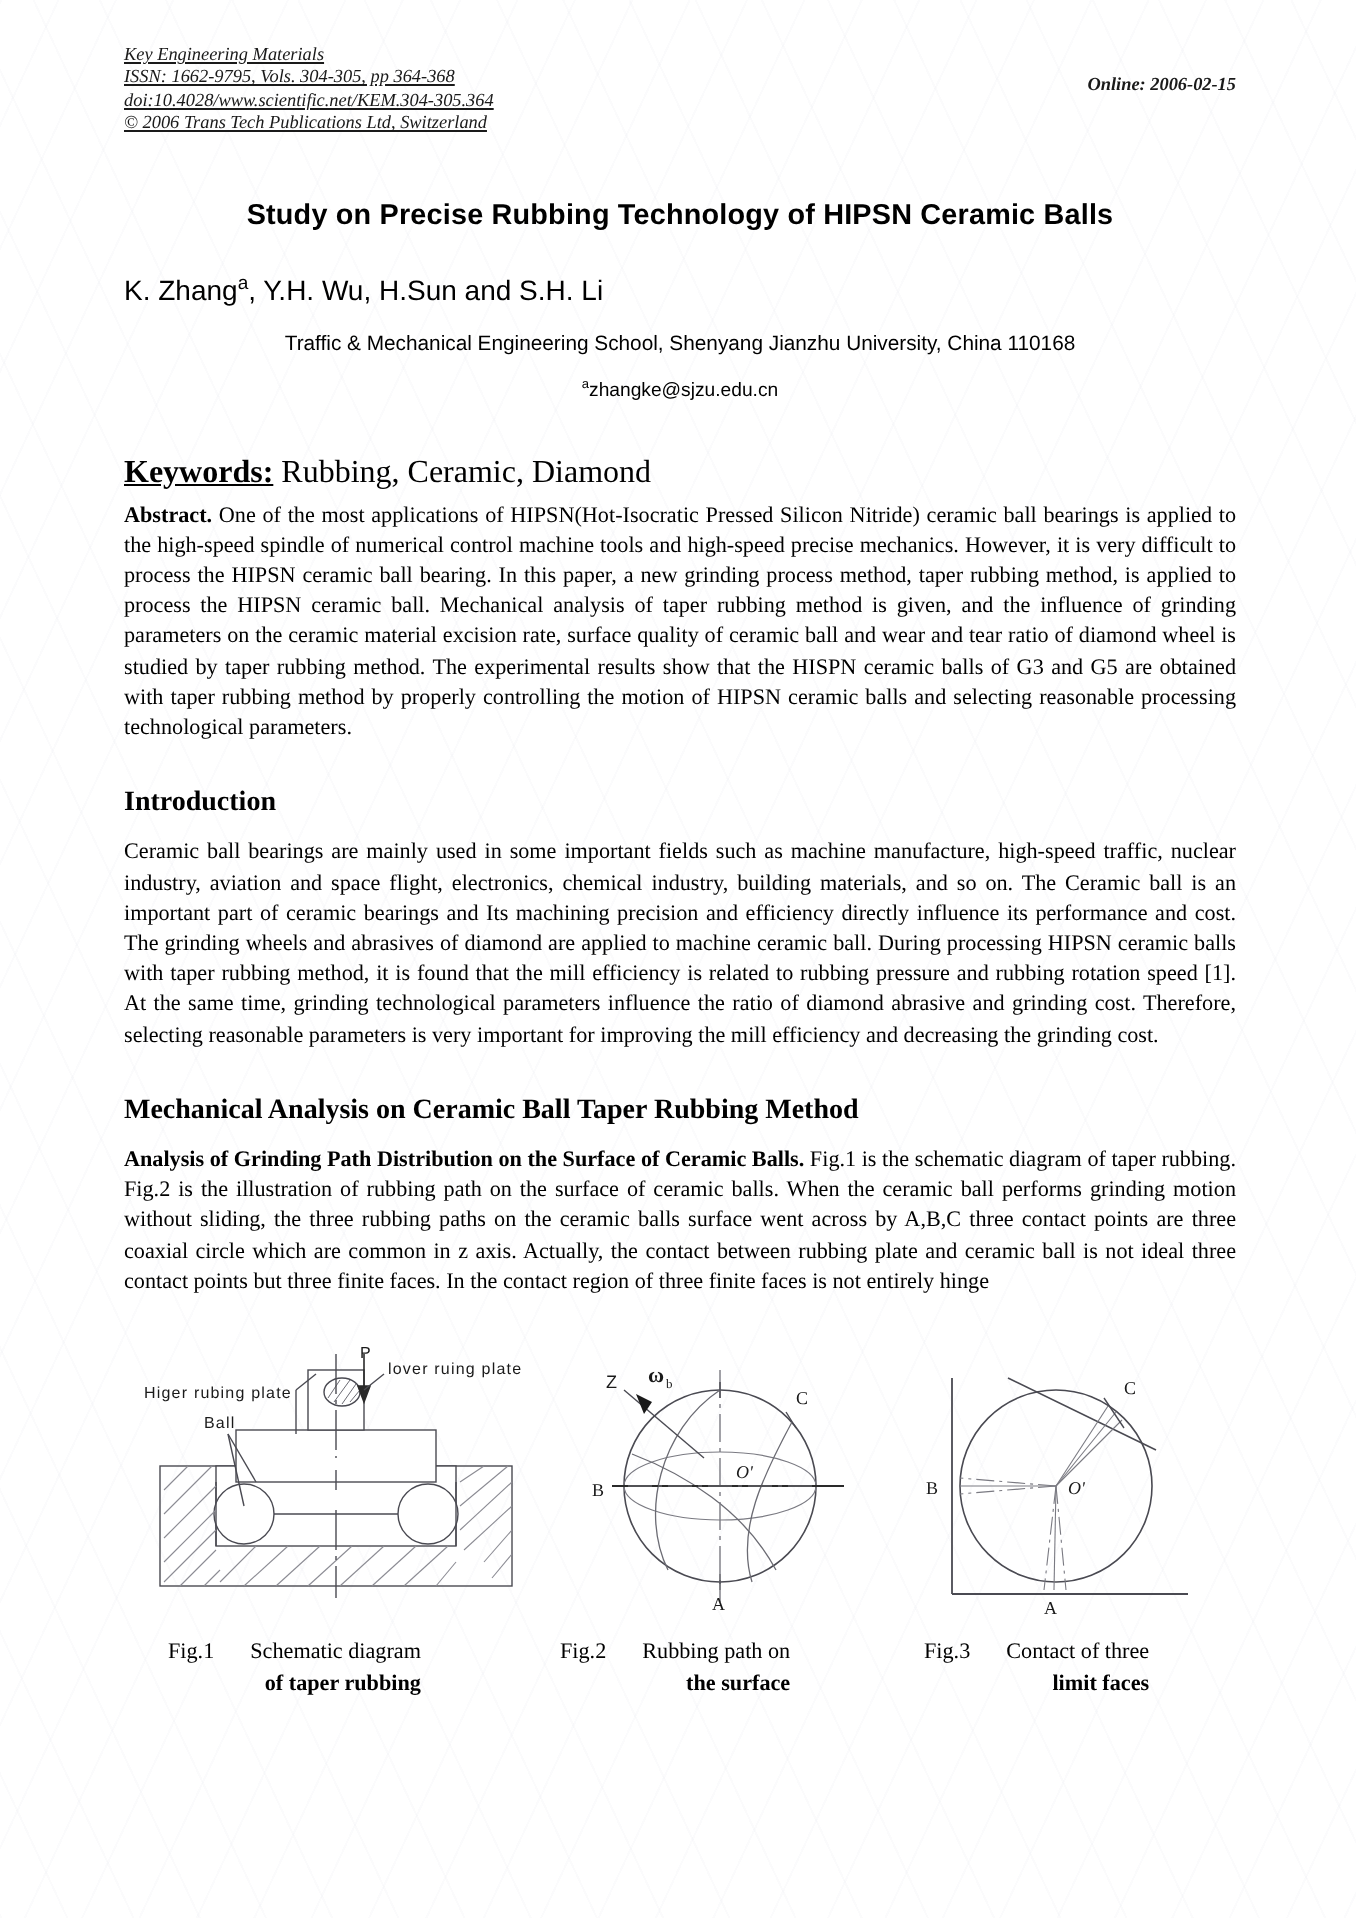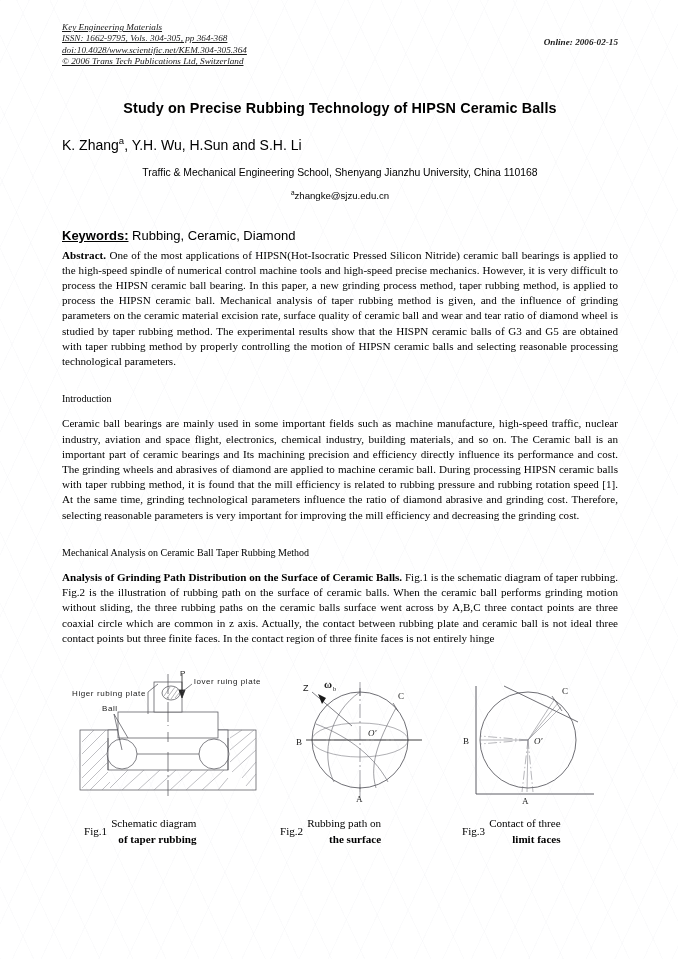--- a/index.html
+++ b/index.html
@@ -80,42 +80,42 @@
     margin-top: 12px;
     text-align: center;
     font-family: "Liberation Sans", "DejaVu Sans", sans-serif;
     font-size: 9.6px;
   }
   sup { font-size: 0.68em; vertical-align: super; line-height: 0; }
 
   
   .keywords {
     margin-top: 27px;
-    font-family: Liberation Sans, sans-serif;
-    font-size: 13px;
+    font-family: Liberation Serif, serif;
+    font-size: 16px;
   }
   .keywords .kw-label {
     font-weight: bold;
     text-decoration: underline;
   }
 
   
   .para {
     margin-top: 5px;
     font-size: 11.1px;
     line-height: 15.2px;
     text-align: justify;
     text-justify: inter-word;
     hyphens: none;
   }
   .para b { font-weight: bold; }
   .section-head {
     margin-top: 22px;
-    font-weight: normal;
-    font-size: 10px;
+    font-weight: bold;
+    font-size: 14px;
     line-height: 15.2px;
   }
   .run-in { font-weight: bold; }
 
   
   .figures {
     position: relative;
     margin-top: 22px;
     height: 140px;
   }
@@ -137,21 +137,21 @@
   .cap {
     position: absolute;
     top: 0;
   }
   .cap .capnum { display: inline-block; }
   .cap .capl1 { display: block; }
   .cap .capl2 { display: block; text-align: right; font-weight: bold; }
   .cap1 { left: 22px;  width: 180px; }
   .cap2 { left: 218px; width: 166px; }
   .cap3 { left: 400px; width: 150px; }
-  .cap .caprow { display: flex; gap: 4px; align-items: center; }
+  .cap .caprow { display: flex; gap: 18px; }
   .cap .captxt { display: block; }
 </style>
 </head>
 <body>
 
 <div class="page">
   <div class="watermark"></div>
 
   <div class="content">
 

